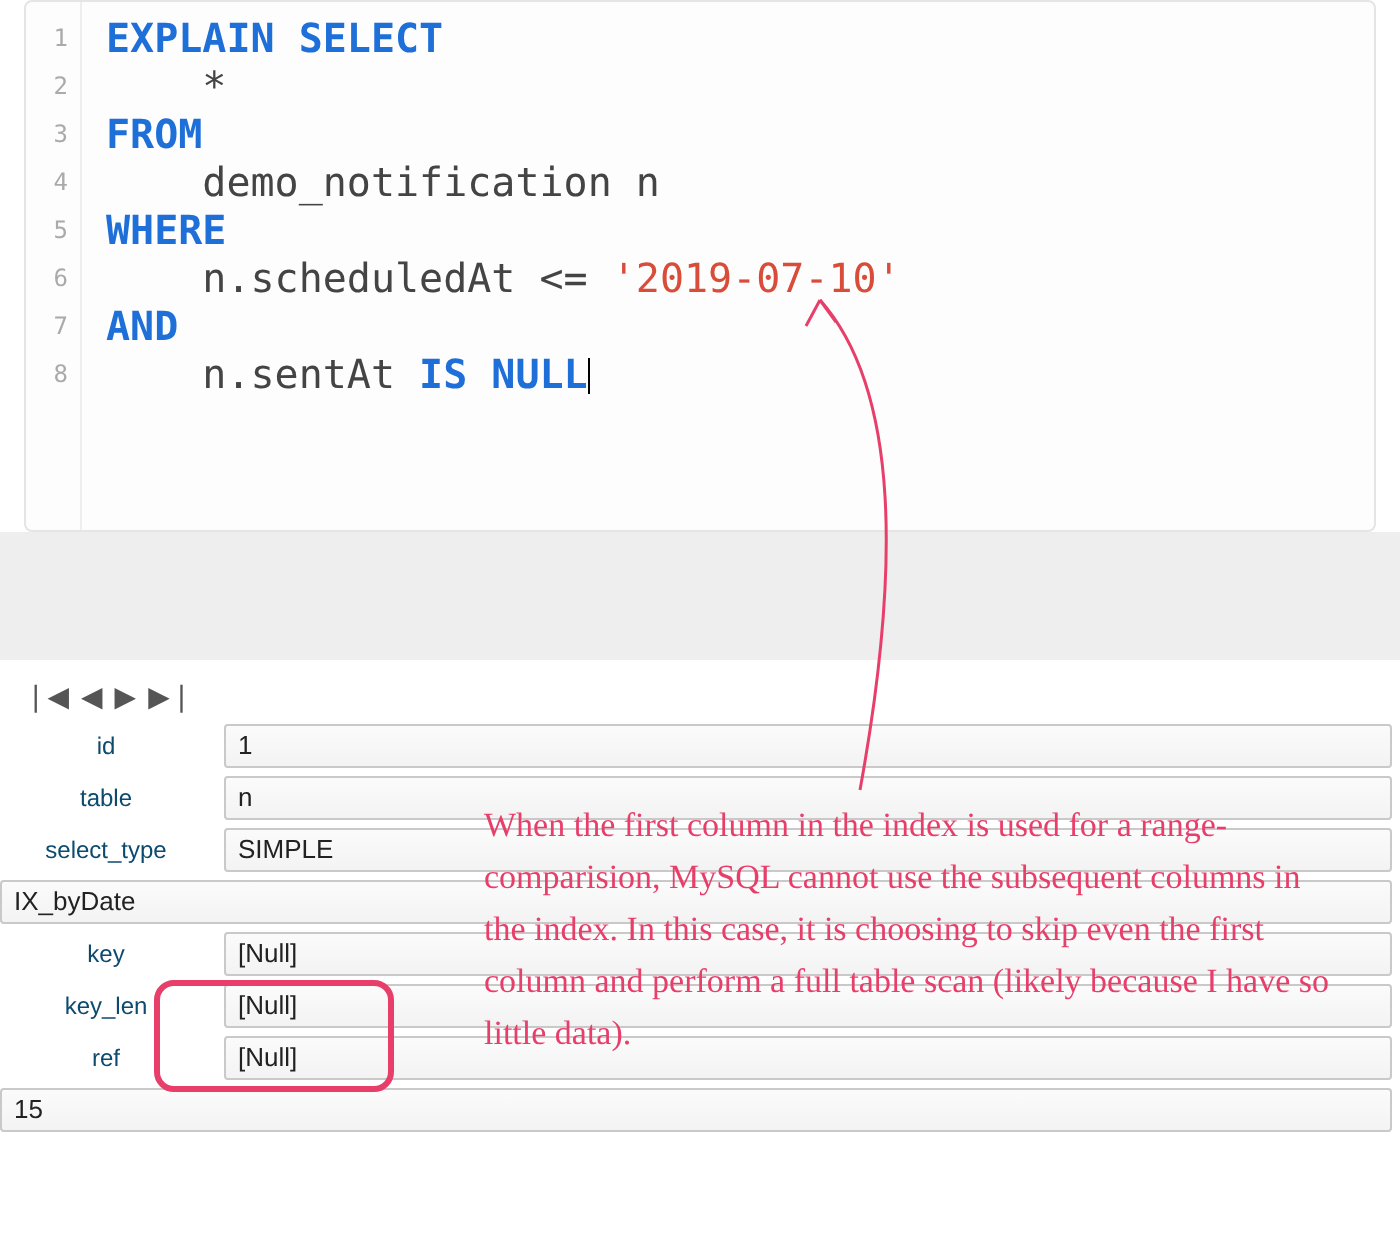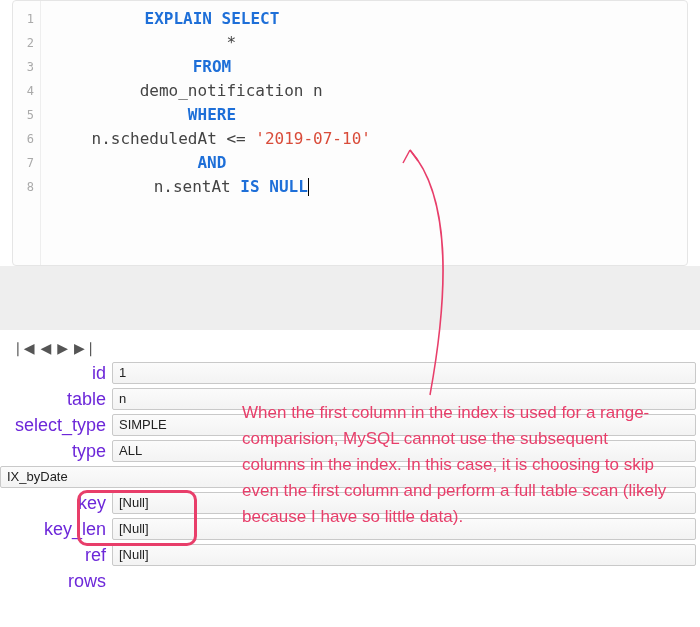--- a/index.html
+++ b/index.html
@@ -1,34 +1,34 @@
 <!DOCTYPE html>
 <html><head>
 <meta charset="utf-8">
 <style>
   * { box-sizing: border-box; margin: 0; padding: 0; }
   html, body { width: 700px; height: 627px; background: #fff; font-family: -apple-system, Helvetica, Arial, sans-serif; overflow: hidden; }
   .root { position: relative; width: 700px; height: 627px; }
   .code-pane { position: absolute; left: 12px; top: 0; width: 676px; height: 266px; background: #fdfdfd; border: 1px solid #e5e5e5; border-radius: 4px; display: flex; }
   .gutter { width: 28px; padding-top: 6px; border-right: 1px solid #eee; }
   .gutter div { height: 24px; line-height: 24px; text-align: right; padding-right: 6px; color: #aaa; font-family: "Menlo","Consolas",monospace; font-size: 12px; }
-  .code { padding: 6px 4px 6px 12px; font-family: "Menlo","Consolas",monospace; font-size: 16px; line-height: 24px; color: #444; white-space: pre; text-align: center; }
+  .code { padding: 6px 4px 6px 12px; font-family: "Menlo","Consolas",monospace; font-size: 20px; line-height: 24px; color: #444; white-space: pre; }
   .kw { color: #1e6fd8; font-weight: 700; }
   .kw2 { color: #1e6fd8; font-weight: 700; }
   .str { color: #d94c3a; }
   .cursor { display: inline-block; width: 1px; height: 18px; background: #000; vertical-align: middle; margin-bottom: 2px; }
   .mid-gap { position: absolute; left: 0; top: 266px; width: 700px; height: 64px; background: #eeeeee; }
   .nav-icons { position: absolute; left: 12px; top: 340px; display: flex; gap: 6px; }
   .nav-icons span { font-size: 14px; color: #555; }
   .results { position: absolute; left: 0; top: 360px; width: 700px; }
   .row { display: flex; height: 26px; }
-  .row-label { width: 112px; text-align: right; padding-right: 6px; font-size: 18px; color: #6d28d9; line-height: 26px; }
+  .row-label { width: 112px; text-align: center; padding-right: 6px; font-size: 12px; color: #0c4a6e; line-height: 26px; }
   .row-val { position: relative; flex: 1; height: 22px; margin-top: 2px; background: linear-gradient(#fbfbfb,#f3f3f3); border: 1px solid #c9c9c9; border-radius: 2px; font-size: 13px; line-height: 20px; padding: 0 6px; color: #222; margin-right: 4px; }
   .highlight-box { position: absolute; left: 77px; top: 490px; width: 120px; height: 56px; border: 3px solid #e83e6a; border-radius: 10px; pointer-events: none; }
-  .annotation { position: absolute; left: 242px; top: 400px; width: 430px; font-family: Liberation Sans, sans-serif; font-size: 17px; line-height: 26px; color: #e83e6a; }
+  .annotation { position: absolute; left: 242px; top: 400px; width: 430px; font-family: Liberation Serif, serif; font-size: 17px; line-height: 26px; color: #e83e6a; }
   .arrow { position: absolute; left: 240px; top: 135px; width: 230px; height: 280px; pointer-events: none; overflow: visible; }
 </style>
 </head>
 <body>
 
 <div class="root">
   <div class="code-pane">
     <div class="gutter">
       <div>1</div>
       <div>2</div>
@@ -65,40 +65,36 @@
     </div>
     <div class="row">
       <div class="row-label">table</div>
       <div class="row-val">n</div>
     </div>
     <div class="row">
       <div class="row-label">select_type</div>
       <div class="row-val">SIMPLE</div>
     </div>
     <div class="row">
-      <div class="row-label">type</div>
-      <div class="row-val">ALL</div>
-    </div>
-    <div class="row">
       <div class="row-val">IX_byDate</div>
     </div>
     <div class="row">
       <div class="row-label">key</div>
       <div class="row-val">[Null]</div>
     </div>
     <div class="row">
       <div class="row-label">key_len</div>
       <div class="row-val">[Null]</div>
     </div>
     <div class="row">
       <div class="row-label">ref</div>
       <div class="row-val">[Null]</div>
     </div>
     <div class="row">
-      <div class="row-label">rows</div>
+      <div class="row-val">15</div>
     </div>
     <div class="row">
     </div>
   </div>
 
   <div class="highlight-box"></div>
 
   <svg class="arrow" viewBox="0 0 230 280">
     <path d="M 190 260 C 210 150 210 60 170 15" stroke="#e83e6a" stroke-width="1.5" fill="none"></path>
     <path d="M 170 15 L 178 26 M 170 15 L 163 28" stroke="#e83e6a" stroke-width="1.5" fill="none"></path>

